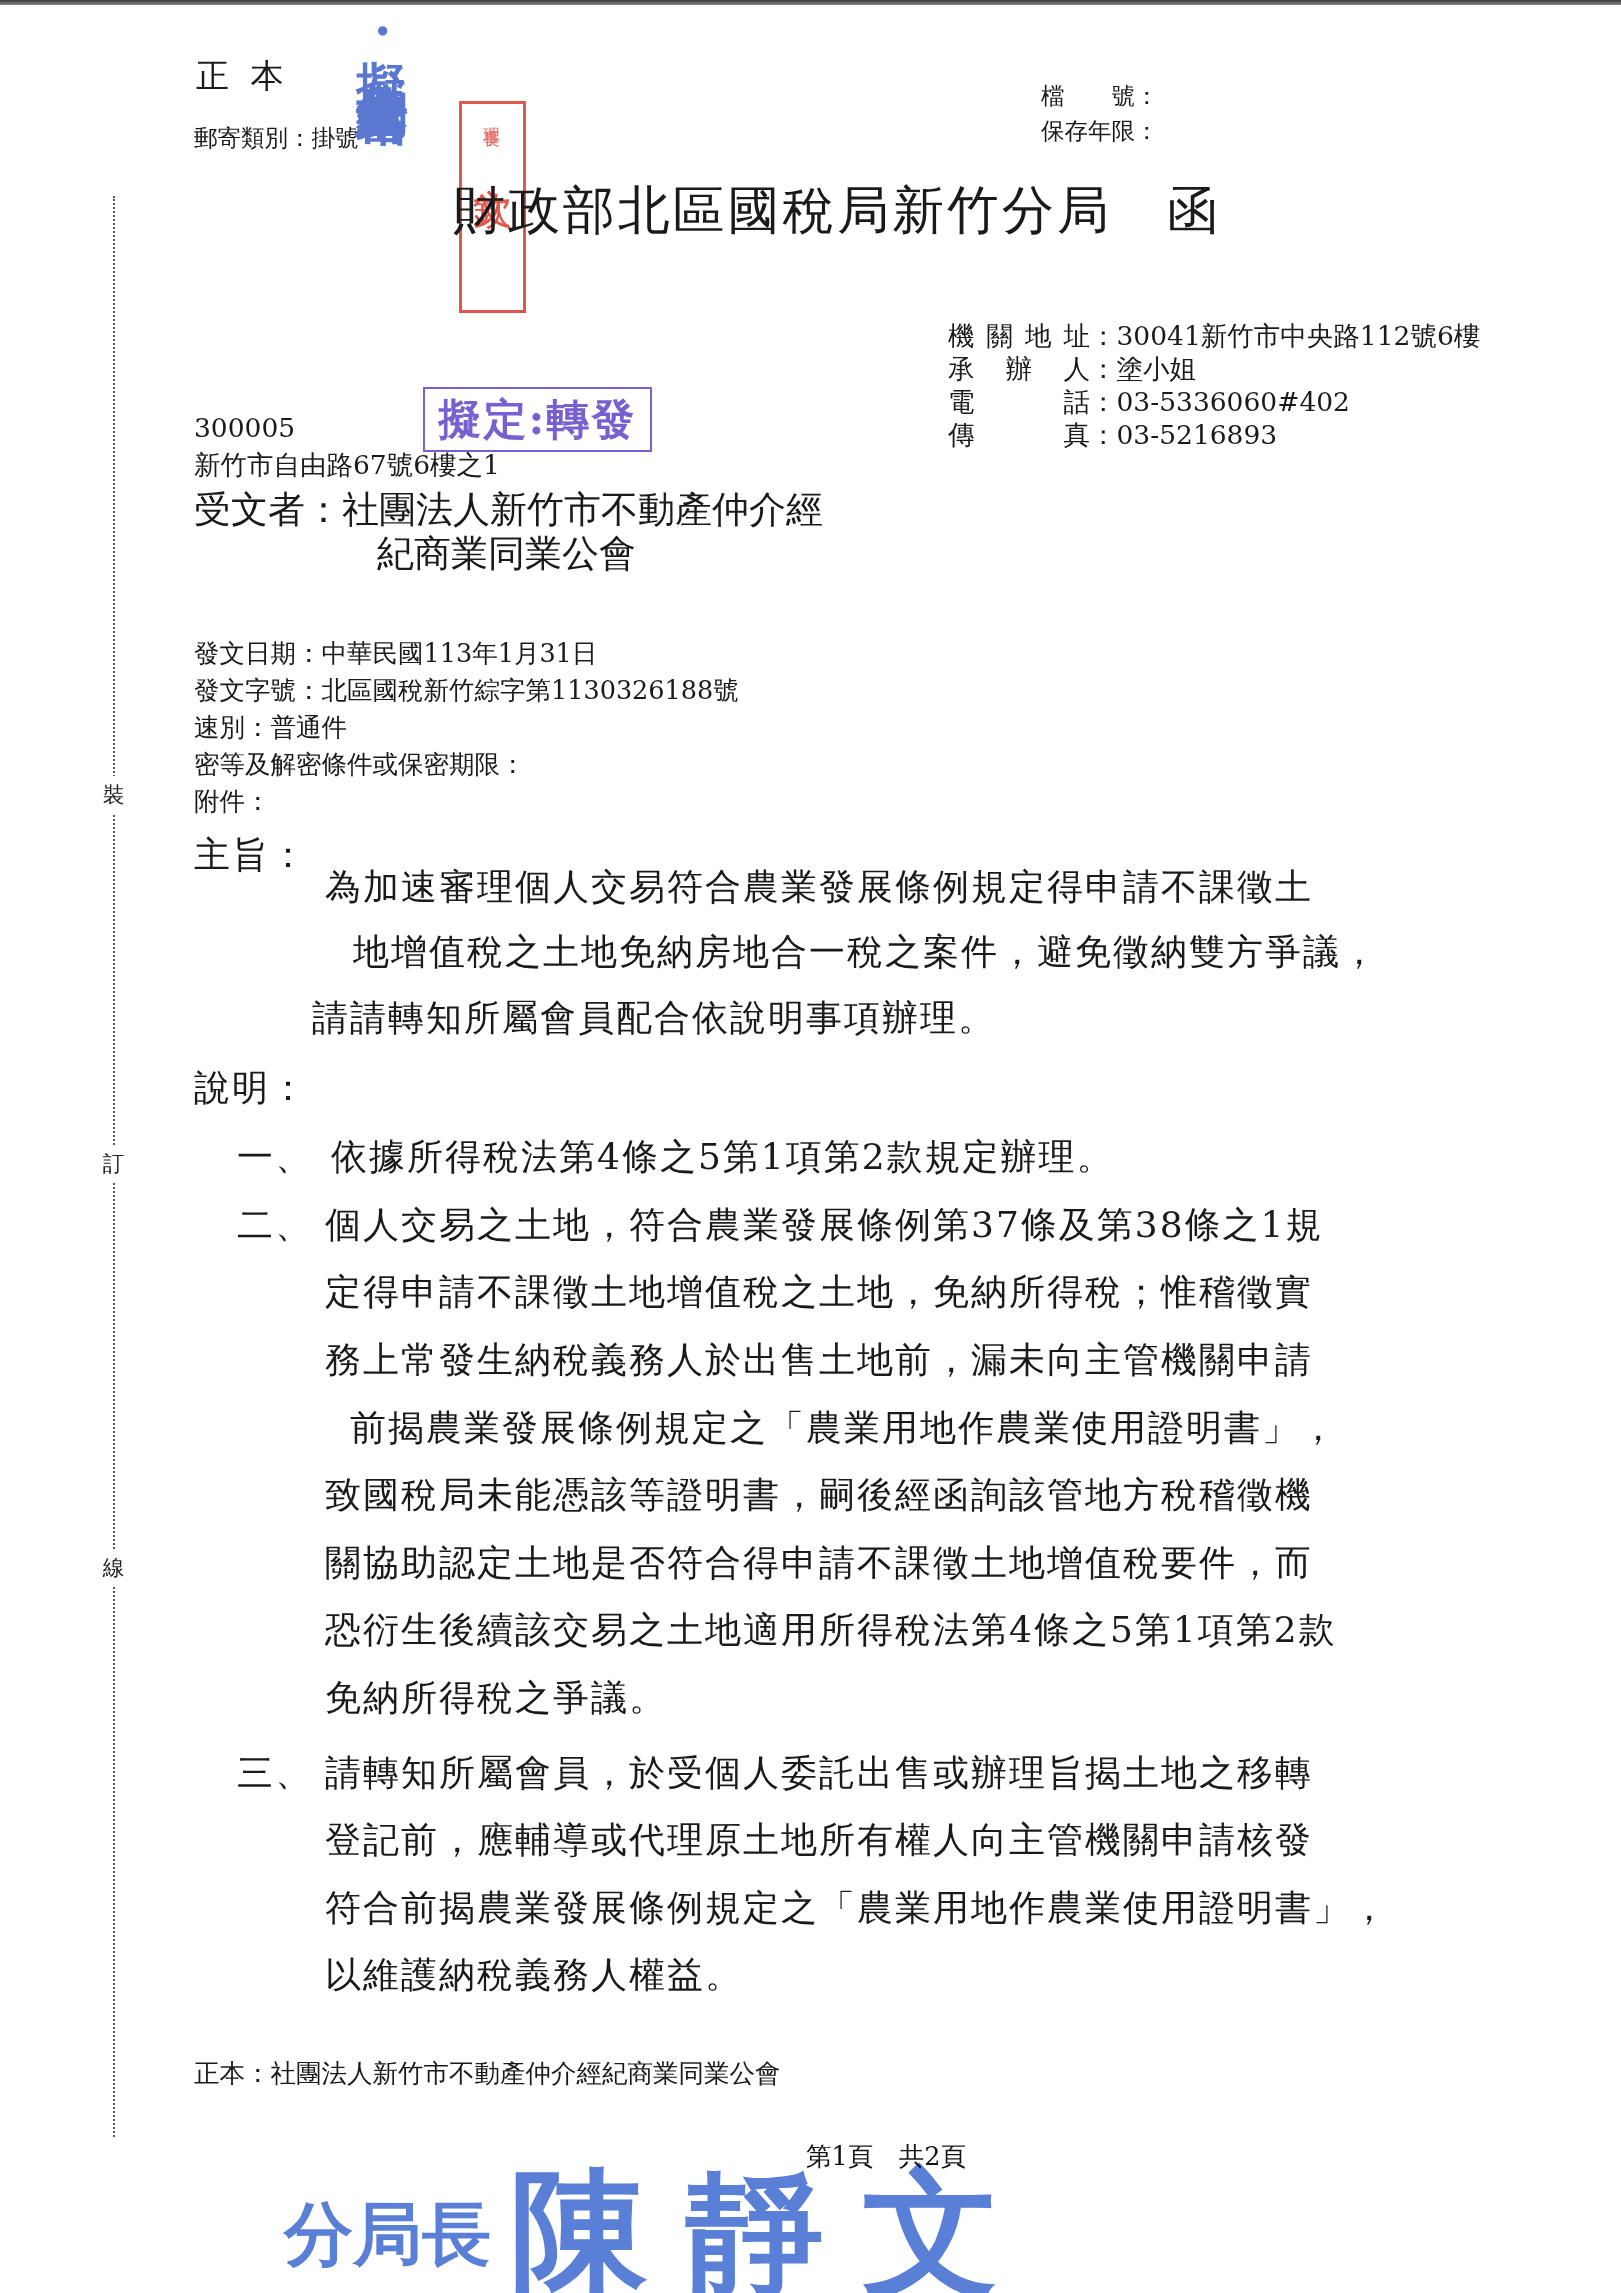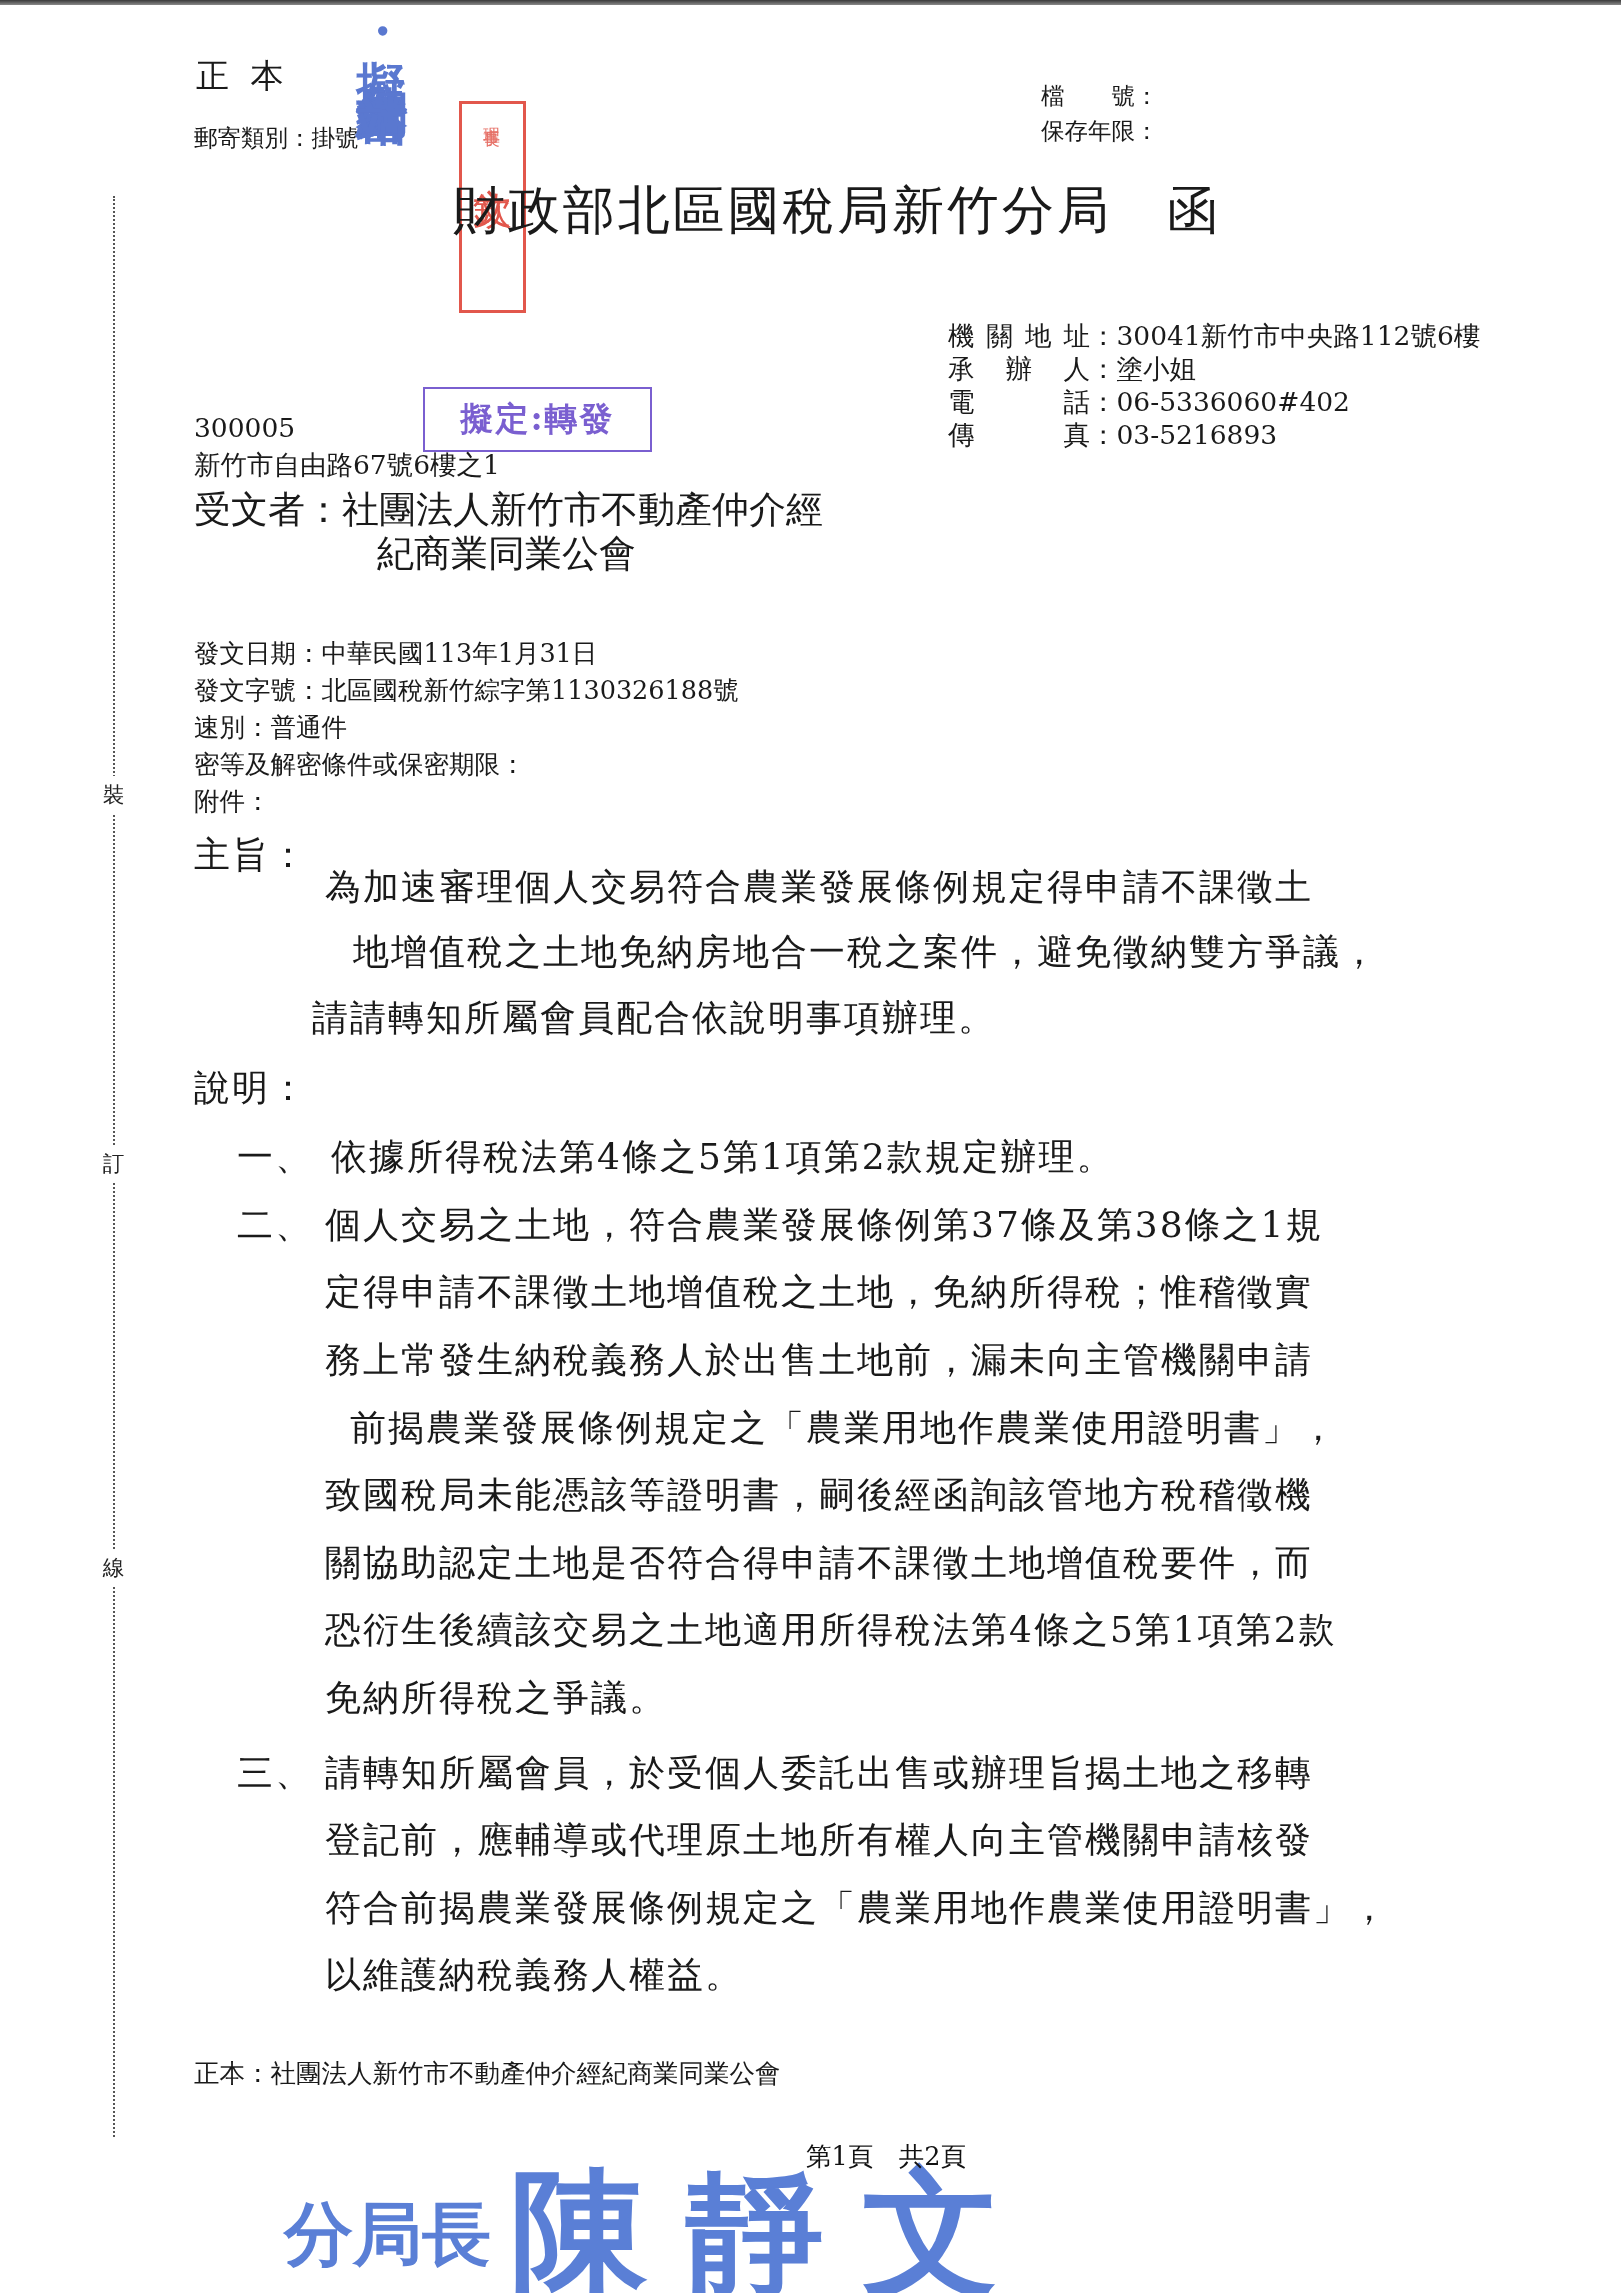--- a/index.html
+++ b/index.html
@@ -21,21 +21,21 @@
   .meta { font-size:25.5px; line-height:37px; }
   .para-line { position:absolute; white-space:nowrap; font-size:36px; letter-spacing:2px; }
   .stamp-red { position:absolute; left:459px; top:101px; width:61px; height:206px;
                border:3.9px solid #e2574c; color:#e2574c; font-size:14.7px;
                display:flex; flex-direction:column; align-items:center; }
   .stamp-red .small-top { writing-mode:vertical-rl; font-size:16.7px; margin-top:9.8px; letter-spacing:2px; opacity:.85; }
   .stamp-red .big { writing-mode:vertical-rl; font-size:39px; margin-top:37px; letter-spacing:5.9px; }
   .hand-vertical { position:absolute; left:353px; top:19.6px; writing-mode:vertical-rl;
                    font-size:51px; color:#5a78d0; letter-spacing:2px; font-weight:bold; line-height:59px; }
   .stamp-purple { position:absolute; left:423px; top:387px; width:225px; height:61px;
-                  border:2.9px solid #7a5fd0; color:#7a5fd0; font-size:33px; font-weight:bold;
+                  border:2.9px solid #7a5fd0; color:#7a5fd0; font-size:43px; font-weight:bold;
                   display:flex; align-items:center; justify-content:center; letter-spacing:2px; }
   .signature { position:absolute; top:2142px; left:284px; color:#5a7fd6; font-weight:bold; white-space:nowrap; }
   .sig-title { font-size:69px; vertical-align:middle; }
   .sig-name { font-size:137px; vertical-align:middle; margin-left:19.6px; letter-spacing:39px; }
   .pageno { position:absolute; left:806px; top:2139px; font-size:25.5px; color:#111; white-space:nowrap; }
 </style>
 </head>
 <body>
 
 <div class="topedge"></div>
@@ -57,21 +57,21 @@
   <span class="small-top">理事長</span>
   <span class="big">文欽</span>
 </div>
 <div class="stamp-purple">擬定:轉發</div>
 
 <div class="abs title">財政部北區國稅局新竹分局　函</div>
 
 <div class="abs info" style="left:948px; top:319px;">
   <div><span class="lbl">機關地址</span><span>：30041新竹市中央路112號6樓</span></div>
   <div><span class="lbl">承辦人</span><span>：塗小姐</span></div>
-  <div><span class="lbl">電話</span><span>：06-5336060#402</span></div>
+  <div><span class="lbl">電話</span><span>：03-5336060#402</span></div>
   <div><span class="lbl">傳真</span><span>：03-5216893</span></div>
 </div>
 
 <div class="abs" style="left:194px; top:412px; font-size:26.5px;">300005</div>
 <div class="abs" style="left:194px; top:447px; font-size:26.5px;">新竹市自由路67號6樓之1</div>
 <div class="abs recipient" style="left:194px; top:487px;">
   <span>受文者：</span><span>社團法人新竹市不動產仲介經</span>
 </div>
 <div class="abs recipient" style="left:377px; top:531px;">紀商業同業公會</div>
 

